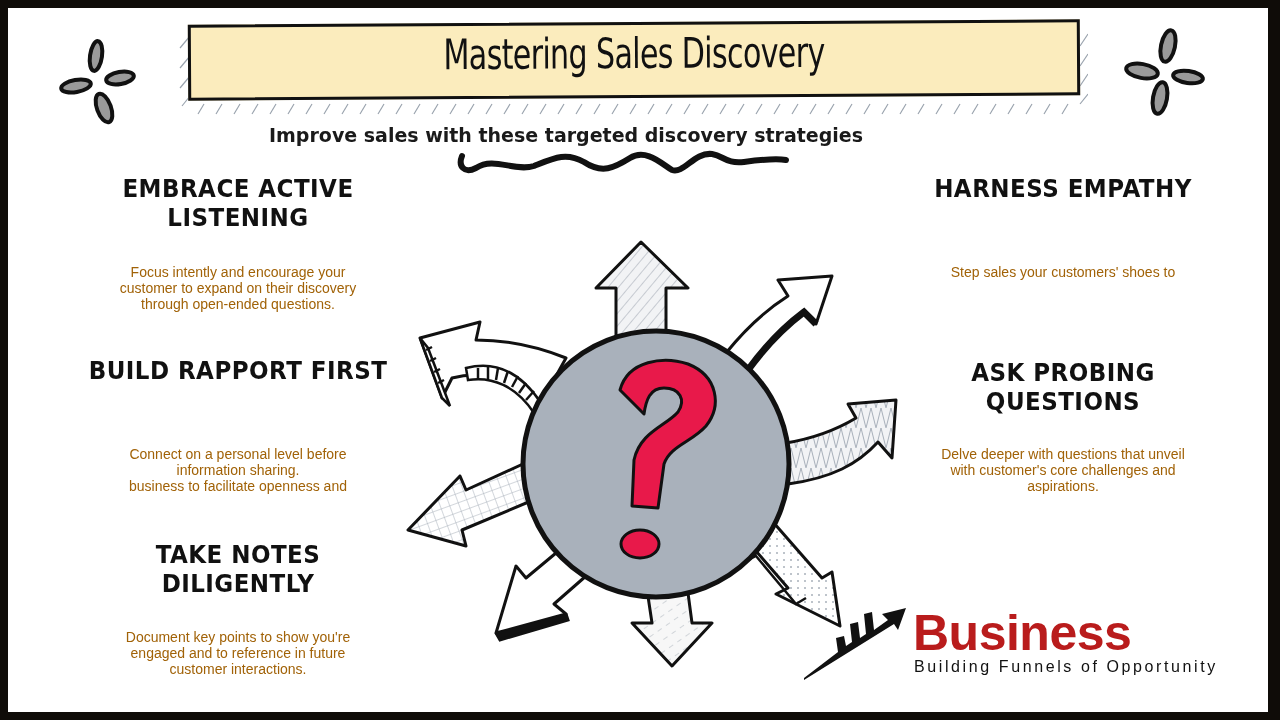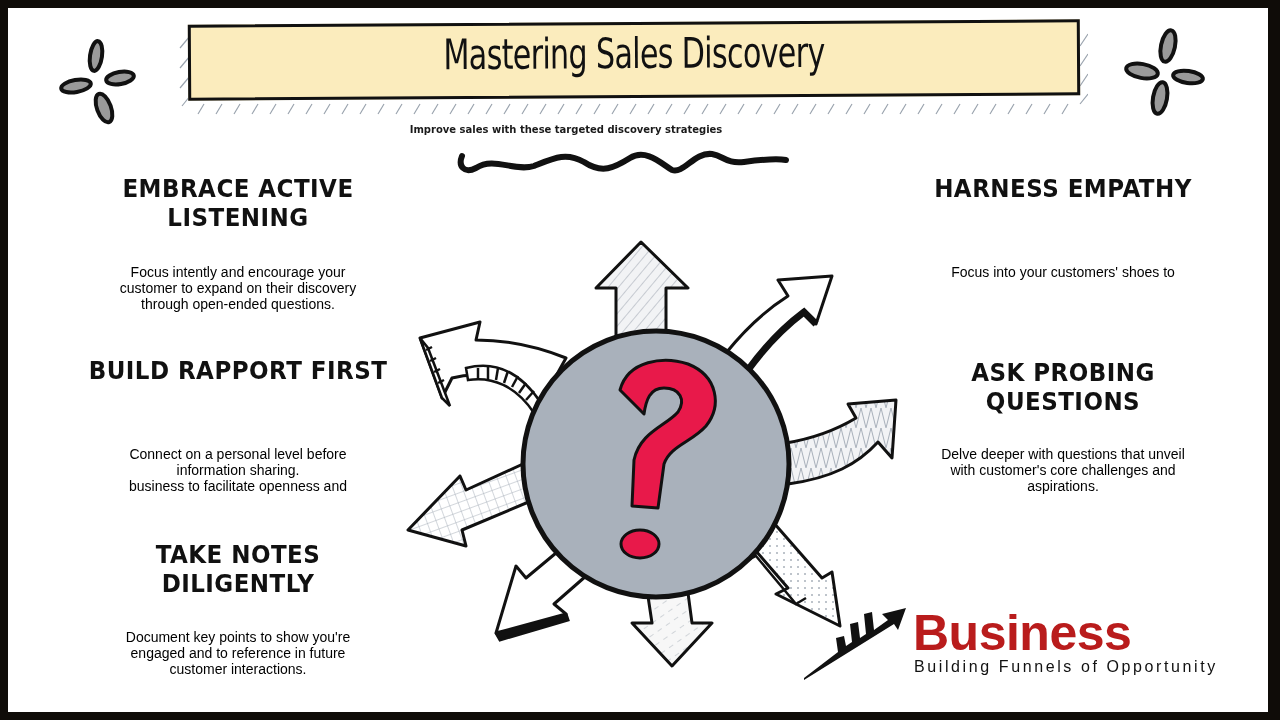--- a/index.html
+++ b/index.html
@@ -2,23 +2,23 @@
 <html><head>
 <meta charset="utf-8">
 <style>
   html, body { margin:0; padding:0; }
   body { width:1280px; height:720px; background:#0f0c08; position:relative; overflow:hidden; }
   .canvas { position:absolute; left:8px; top:8px; width:1260px; height:704px; background:#ffffff; overflow:hidden; }
   .abs { position:absolute; }
   .banner-wrap { position:absolute; left:170px; top:14px; width:910px; height:100px; }
   .banner { position:absolute; left:10px; top:0; width:892px; height:76px; background:#fbecbd; border:3px solid #111; box-sizing:border-box; transform:rotate(-0.35deg); transform-origin:center; }
   .title { position:absolute; left:0; top:4px; width:100%; text-align:center; font-family:"DejaVu Sans", sans-serif; font-size:42px; color:#111; transform:scaleX(0.72); letter-spacing:-1px; font-weight:normal; }
-  .subtitle { position:absolute; left:0; width:1116px; top:116px; text-align:center; font-family:"DejaVu Sans", sans-serif; font-size:10px; font-weight:bold; color:#1a1a1a; }
+  .subtitle { position:absolute; left:0; width:1116px; top:116px; text-align:center; font-family:"DejaVu Sans", sans-serif; font-size:19px; font-weight:bold; color:#1a1a1a; }
   .heading { position:absolute; text-align:center; font-family:"DejaVu Sans", sans-serif; font-weight:900; color:#111; font-size:25px; line-height:29px; letter-spacing:0.5px; transform:scaleX(0.92); }
-  .desc { position:absolute; text-align:center; font-family:"Liberation Sans", sans-serif; font-size:14px; line-height:16px; color:#000000; }
+  .desc { position:absolute; text-align:center; font-family:"Liberation Sans", sans-serif; font-size:14px; line-height:16px; color:#a16207; }
   .brand-word { position:absolute; left:905px; top:596px; font-family:"Liberation Sans", sans-serif; font-weight:bold; font-size:50px; color:#b91c1c; letter-spacing:-0.5px; }
   .brand-tag { position:absolute; left:906px; top:650px; font-family:"Liberation Sans", sans-serif; font-size:16px; color:#111; letter-spacing:2.6px; }
 </style>
 </head>
 <body>
 
 <div class="canvas">
 
   <svg class="abs" style="left:48px;top:28px" width="90" height="90" viewBox="0 0 90 90">
     <g fill="#9a9a9a" stroke="#111" stroke-width="4">
@@ -141,21 +141,21 @@
   <div class="desc" style="left:60px;top:621px;width:340px;">
     <div>Document key points to show you're</div>
     <div>engaged and to reference in future</div>
     <div>customer interactions.</div>
   </div>
 
   <div class="heading" style="left:900px;top:166px;width:310px;">
     <div>HARNESS EMPATHY</div>
   </div>
   <div class="desc" style="left:880px;top:256px;width:350px;">
-    <div>Focus into your customers' shoes to</div>
+    <div>Step sales your customers' shoes to</div>
   </div>
 
   <div class="heading" style="left:900px;top:350px;width:310px;">
     <div>ASK PROBING</div>
     <div>QUESTIONS</div>
   </div>
   <div class="desc" style="left:880px;top:438px;width:350px;">
     <div>Delve deeper with questions that unveil</div>
     <div>with customer's core challenges and</div>
     <div>aspirations.</div>

